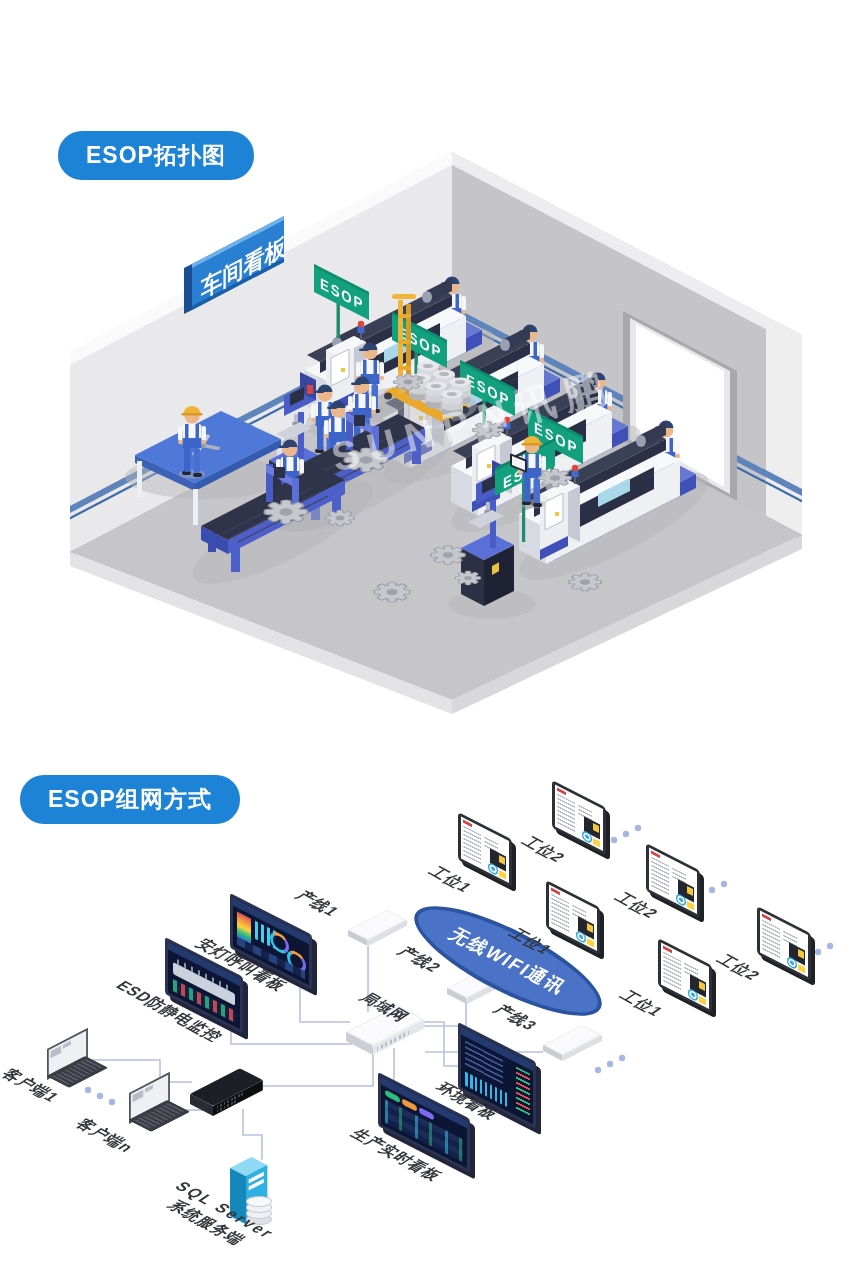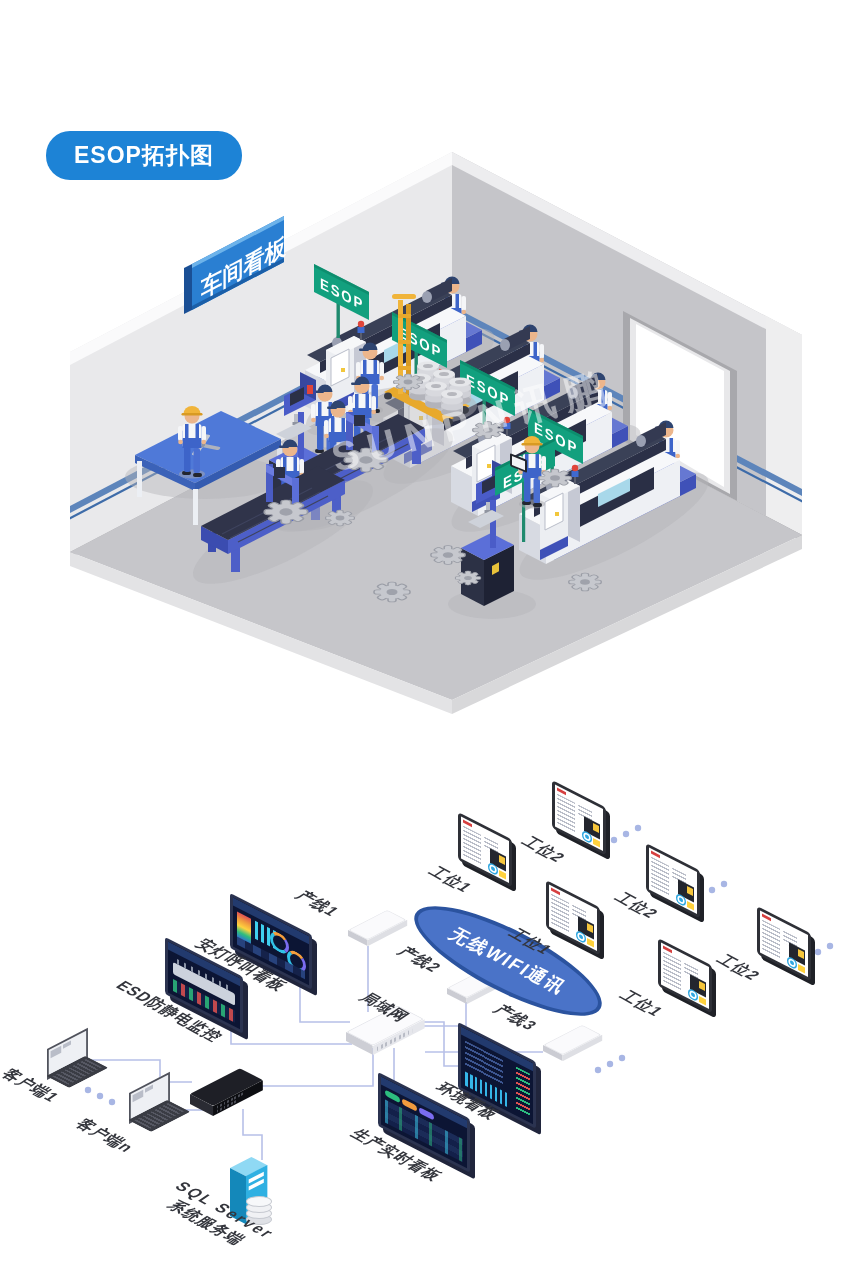--- a/index.html
+++ b/index.html
@@ -69,21 +69,21 @@
   .wifi-ell span{display:inline-block;color:#fff;font-size:18px;font-weight:bold;letter-spacing:2px;
         transform:skewX(-14deg);white-space:nowrap;}
   
   .cyl{position:absolute;width:24px;height:9px;border-radius:50%;background:#f0f1f4;border:1px solid #c6c9d0;}
 </style>
 </head>
 <body>
 
 <div class="page">
 
-  <div class="badge" style="left:46px;top:131px">ESOP拓扑图</div>
+  <div class="badge" style="left:58px;top:131px">ESOP拓扑图</div>
 
   <svg style="position:absolute;left:40px;top:140px;z-index:1" width="780" height="585" viewBox="0 0 780 585">
     <defs>
 
       <g id="gear">
         <g transform="scale(1,0.55)">
           <g fill="#c6c8ce" stroke="#9a9da6" stroke-width="1.5">
             <rect x="-4" y="-18" width="8" height="36" rx="3"></rect>
             <rect x="-4" y="-18" width="8" height="36" rx="3" transform="rotate(45)"></rect>
             <rect x="-4" y="-18" width="8" height="36" rx="3" transform="rotate(90)"></rect>
@@ -318,20 +318,21 @@
     <use href="#gear" transform="translate(515,338) scale(0.9)"></use>
     <use href="#gear" transform="translate(545,442) scale(0.9)"></use>
     <use href="#gear" transform="translate(300,378) scale(0.8)"></use>
     <use href="#gear" transform="translate(408,415) scale(0.95)"></use>
     <use href="#gear" transform="translate(352,452) scale(1)"></use>
     <use href="#gear" transform="translate(428,438) scale(0.7)"></use>
 
     <text transform="translate(296,332) rotate(-15)" font-size="40" font-weight="bold" fill="#ffffff" opacity="0.5" letter-spacing="10">SUNPN讯鹏</text>
   </svg>
 
+  <div class="badge" style="left:20px;top:775px">ESOP组网方式</div>
 
   <div class="net">
 
     <svg class="wires" width="860" height="514" viewBox="0 0 860 514">
       <g fill="none" stroke="#b7c0e8" stroke-width="1.6">
         <path d="M368,186 V252"></path>
         <path d="M466,242 V266 H424"></path>
         <path d="M543,292 H425"></path>
         <path d="M300,224 V262 H350"></path>
         <path d="M231,266 V284 H352"></path>

